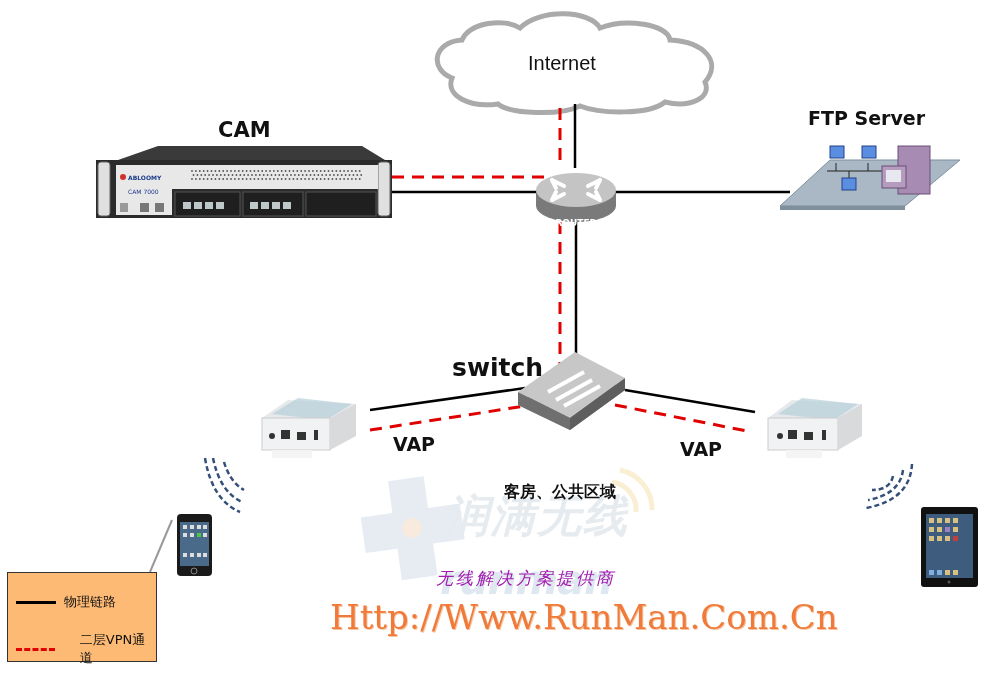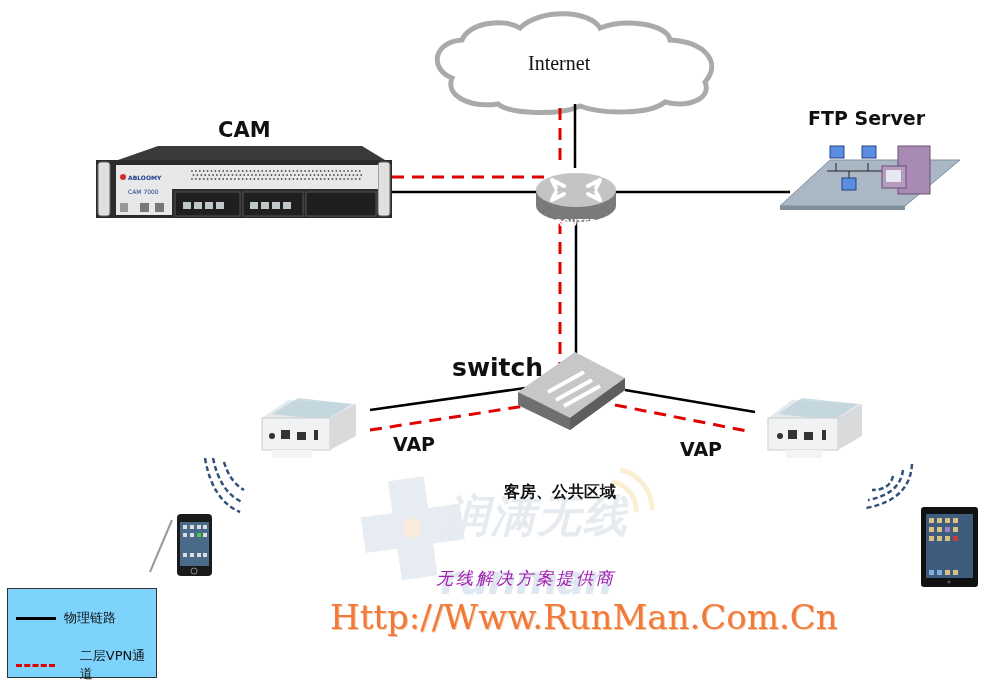--- a/index.html
+++ b/index.html
@@ -5,26 +5,26 @@
   html, body { margin: 0; padding: 0; background: #ffffff; }
   body { width: 1004px; height: 699px; position: relative; overflow: hidden; font-family: "Liberation Sans", "DejaVu Sans", sans-serif; }
   #canvas { position: absolute; left: 0; top: 0; width: 1004px; height: 699px; }
   .lbl { position: absolute; font-family: "DejaVu Sans", "Liberation Sans", sans-serif; font-weight: bold; color: #111; white-space: nowrap; }
   #lbl-cam { left: 218px; top: 118px; font-size: 21px; }
   #lbl-ftp { left: 808px; top: 107px; font-size: 19px; }
   #lbl-switch { left: 452px; top: 353px; font-size: 25px; }
   #lbl-vap-left { left: 393px; top: 433px; font-size: 19px; }
   #lbl-vap-right { left: 680px; top: 438px; font-size: 19px; }
   #lbl-area { left: 504px; top: 482px; font-size: 16px; }
-  #lbl-internet { position: absolute; left: 528px; top: 52px; font-size: 20px; font-weight: normal; color: #111; font-family: Liberation Serif, serif; }
+  #lbl-internet { position: absolute; left: 528px; top: 52px; font-size: 20px; font-weight: normal; color: #111; font-family: Liberation Sans, sans-serif; }
   #watermark-cn { position: absolute; left: 445px; top: 487px; font-size: 44px; font-weight: bold; font-style: italic; color: #e6ebf0; font-family: "DejaVu Sans", sans-serif; letter-spacing: 2px; }
   #watermark-en { position: absolute; left: 440px; top: 512px; font-size: 41px; font-weight: bold; font-style: italic; color: #dfe7f0; font-family: "DejaVu Sans", sans-serif; letter-spacing: -1px; margin-top: 44px; }
   #watermark-sub { position: absolute; left: 436px; top: 567px; font-size: 17px; font-style: italic; color: #a21caf; font-family: "DejaVu Serif", serif; letter-spacing: 3px; }
   #url-text { position: absolute; left: 330px; top: 597px; font-size: 34px; color: #f07a3a; font-family: "DejaVu Serif", "Liberation Serif", serif; text-shadow: 1px 1px 0 #f5c5a0; white-space: nowrap; }
-  #legend { position: absolute; left: 7px; top: 588px; width: 148px; height: 88px; border: 1px solid #333; background: #7dd3fc; }
+  #legend { position: absolute; left: 7px; top: 572px; width: 148px; height: 88px; border: 1px solid #333; background: #fdba74; }
   .legend-row { position: absolute; left: 8px; display: flex; align-items: center; font-size: 13px; color: #111; font-family: "DejaVu Sans", sans-serif; }
   .legend-row .swatch { width: 40px; height: 0; margin-right: 8px; }
   #legend-row-physical { top: 20px; }
   #legend-row-vpn { top: 58px; gap: 17px; }
   #legend-row-physical .swatch { border-top: 3px solid #000; }
   #legend-row-vpn .swatch { border-top: 3px dashed #e00000; }
 </style>
 </head>
 <body>
 

